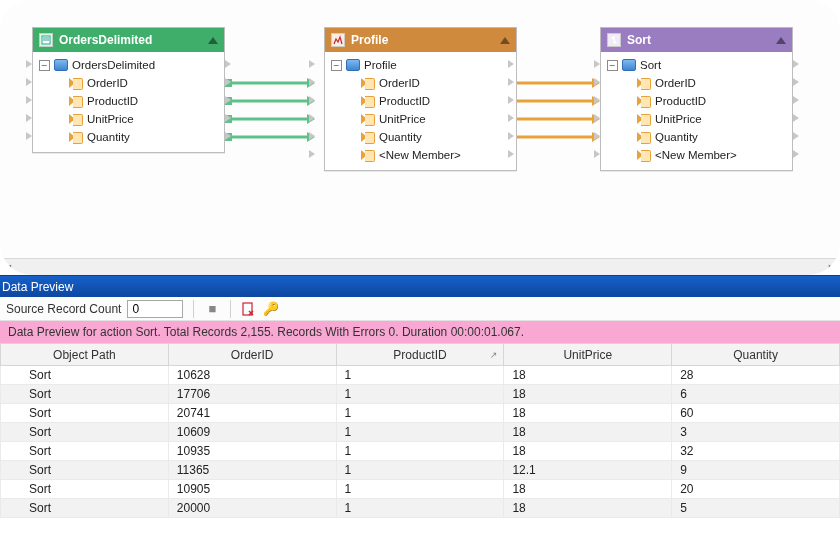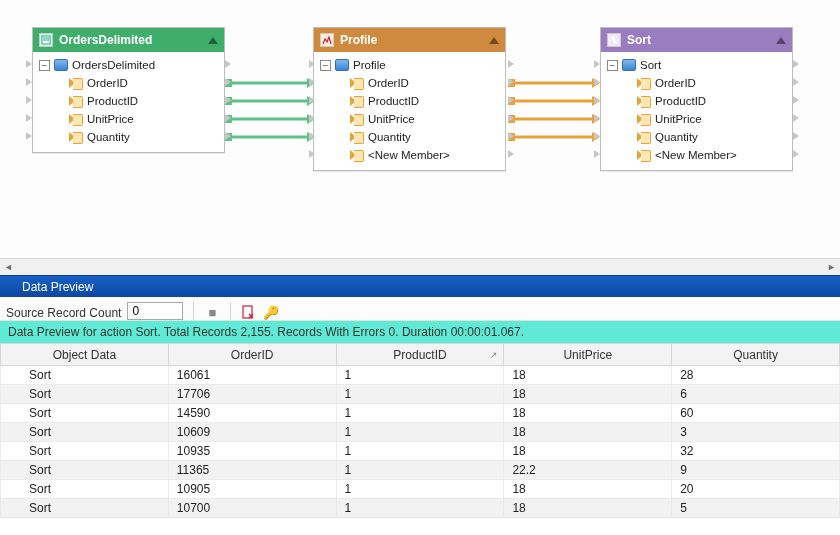--- a/index.html
+++ b/index.html
@@ -14,20 +14,21 @@
     position: relative;
   }
 
   
   .canvas {
     position: relative;
     width: 840px;
     height: 275px;
     background: #fdfdfd;
     overflow: hidden;
+    border-radius: 32px;
   }
   .scrollbar-h {
     position: absolute;
     bottom: 0; left: 0; right: 0;
     height: 17px;
     background: #f0f0f0;
     border-top: 1px solid #d8d8d8;
     display: flex;
     align-items: center;
   }
@@ -139,29 +140,29 @@
   }
 
   
   .preview-header {
     height: 22px;
     background: linear-gradient(#1660c8, #0d47a1);
     color: #fff;
     font-size: 12px;
     display: flex;
     align-items: center;
-    padding: 0 22px;
+    padding: 0 2px;
     border-top: 1px solid #0c3f90;
   }
 
   
   .preview-toolbar {
     height: 24px;
     display: flex;
-    align-items: flex-end;
+    align-items: center;
     padding: 0 6px;
     gap: 6px;
     border-bottom: 1px solid #e2e2e2;
     background: #fcfcfc;
   }
   .preview-toolbar .count-input {
     width: 56px;
     height: 18px;
     border: 1px solid #a8a8a8;
     font-size: 12px;
@@ -178,21 +179,21 @@
   }
   .tb-icon.red { color: #c23; }
 
   .status-line {
     height: 22px;
     display: flex;
     align-items: center;
     padding: 0 8px;
     font-size: 12px;
     color: #333;
-    background: #5eead4;
+    background: #f9a8d4;
   }
 
   
   table.grid {
     width: 100%;
     border-collapse: collapse;
     table-layout: fixed;
   }
   table.grid th {
     background: #f3f3f3;
@@ -318,21 +319,21 @@
       <div class="port" style="left: 225px; top: 60px;"></div>
       <div class="port" style="left: 26px; top: 60px;"></div>
       <div class="port" style="left: 225px; top: 78px;"></div>
       <div class="port" style="left: 26px; top: 78px;"></div>
       <div class="port" style="left: 225px; top: 96px;"></div>
       <div class="port" style="left: 26px; top: 96px;"></div>
       <div class="port" style="left: 225px; top: 114px;"></div>
       <div class="port" style="left: 26px; top: 114px;"></div>
       <div class="port" style="left: 225px; top: 132px;"></div>
       <div class="port" style="left: 26px; top: 132px;"></div>
-      <div class="node" style="left: 313px; top: 27px;">
+      <div class="node" style="left: 324px; top: 27px;">
         <div class="node-head hd-orange">
           <span class="head-icon">
             <svg width="10" height="10" viewBox="0 0 10 10">
               <path d="M1 9 L3 4 L5 7 L7 2 L9 9" fill="none" stroke="#c23" stroke-width="1.2"></path>
             </svg>
           </span>
           <span class="title">Profile</span>
           <span class="collapse-arrow"></span>
         </div>
         <div class="node-body">
@@ -475,45 +476,45 @@
   <span class="tb-icon" style="color:#bba;">🔑</span>
 </div>
 
 <div class="status-line">
   <span>Data Preview for action Sort. Total Records 2,155. Records With Errors 0. Duration 00:00:01.067.</span>
 </div>
 
 <table class="grid">
   <thead>
       <tr id="grid-head-row">
-        <th>Object Data</th>
+        <th>Object Path</th>
         <th>OrderID</th>
         <th>ProductID<span class="sort-mini">↗</span></th>
         <th>UnitPrice</th>
         <th>Quantity</th>
       </tr>
     </thead>
   <tbody id="grid-body">
       <tr>
         <td class="indent">Sort</td>
-        <td>16061</td>
+        <td>10628</td>
         <td>1</td>
         <td>18</td>
         <td>28</td>
       </tr>
       <tr class="alt">
         <td class="indent">Sort</td>
         <td>17706</td>
         <td>1</td>
         <td>18</td>
         <td>6</td>
       </tr>
       <tr>
         <td class="indent">Sort</td>
-        <td>14590</td>
+        <td>20741</td>
         <td>1</td>
         <td>18</td>
         <td>60</td>
       </tr>
       <tr class="alt">
         <td class="indent">Sort</td>
         <td>10609</td>
         <td>1</td>
         <td>18</td>
         <td>3</td>
@@ -522,31 +523,31 @@
         <td class="indent">Sort</td>
         <td>10935</td>
         <td>1</td>
         <td>18</td>
         <td>32</td>
       </tr>
       <tr class="alt">
         <td class="indent">Sort</td>
         <td>11365</td>
         <td>1</td>
-        <td>22.2</td>
+        <td>12.1</td>
         <td>9</td>
       </tr>
       <tr>
         <td class="indent">Sort</td>
         <td>10905</td>
         <td>1</td>
         <td>18</td>
         <td>20</td>
       </tr>
       <tr class="alt">
         <td class="indent">Sort</td>
-        <td>10700</td>
+        <td>20000</td>
         <td>1</td>
         <td>18</td>
         <td>5</td>
       </tr>
     </tbody>
 </table>
 
 </body></html>

